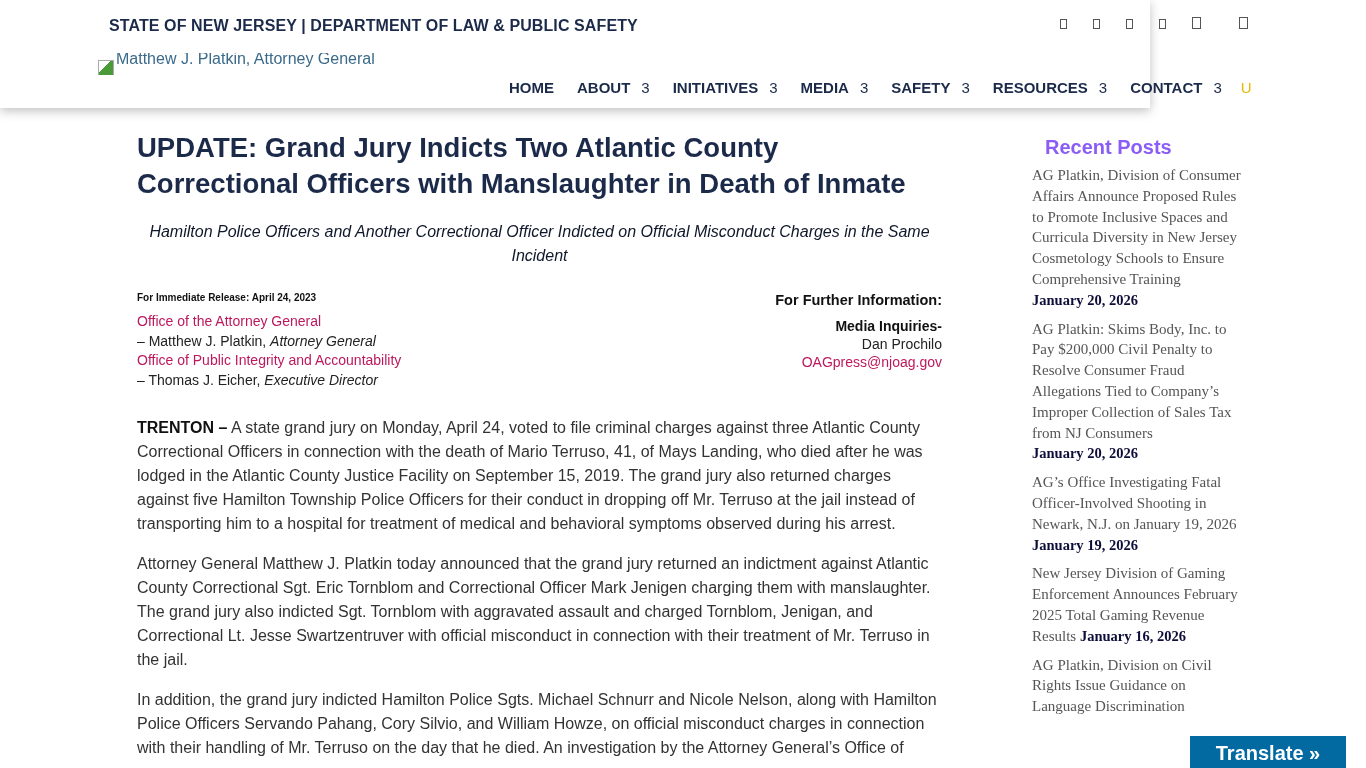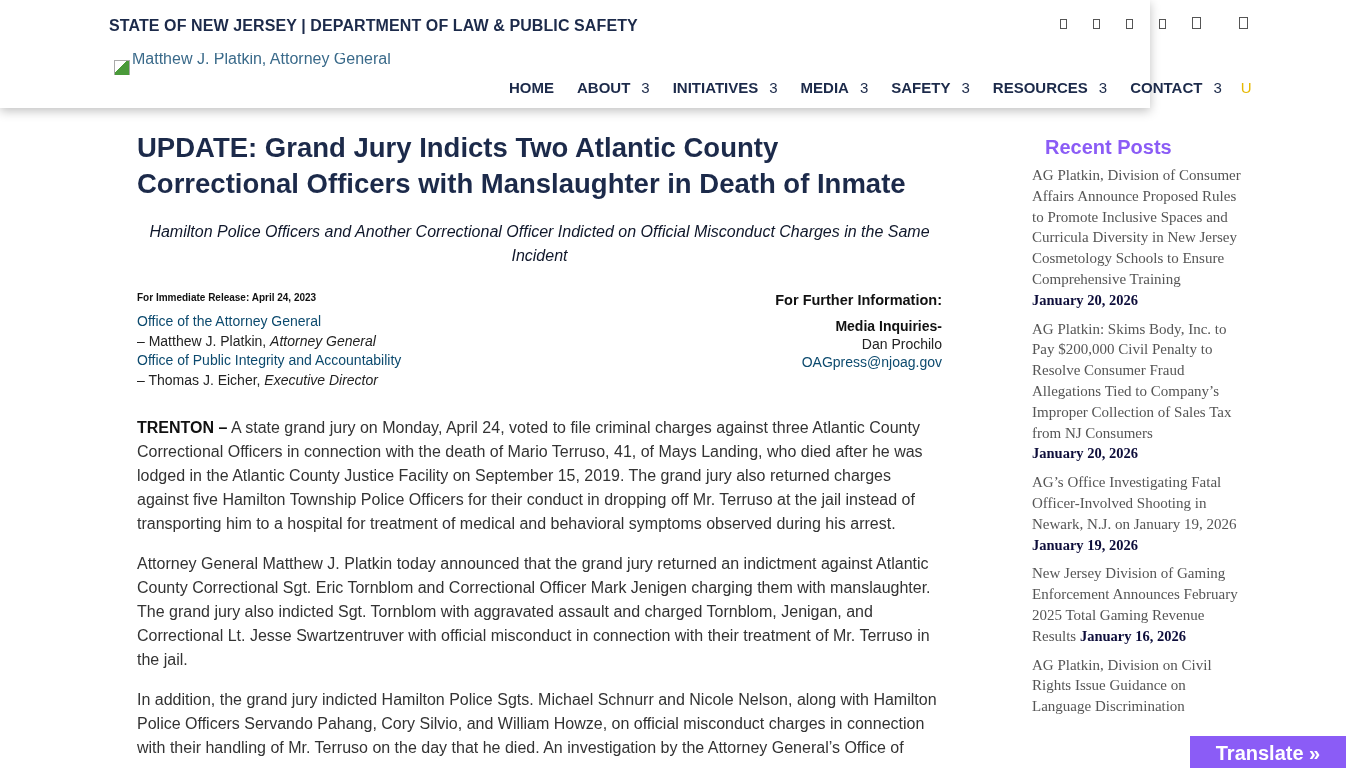--- a/index.html
+++ b/index.html
@@ -3,44 +3,44 @@
 <meta charset="utf-8">
 <style>
   html, body { margin:0; padding:0; }
   body { width:1366px; height:768px; overflow:hidden; background:#ffffff; position:relative; font-family:"Liberation Sans", sans-serif; color:#333; }
   .header { position:absolute; left:0; top:0; width:1150px; height:108px; background:#fff; box-shadow:0 3px 10px rgba(0,0,0,0.25); z-index:5; }
   .agency { position:absolute; left:109px; top:17px; font-size:16px; font-weight:bold; color:#1c2a4a; letter-spacing:0.1px; }
   .social { position:absolute; top:16px; left:1060px; display:flex; }
   .social span { display:inline-block; font-size:12px; color:#333; border:1px solid #555; width:5px; height:8px; margin-top:3px; }
   .social .s { margin-right:26px; }
   .social .big { width:7px; height:10px; margin-top:1px; }
-  .logo { position:absolute; left:98px; top:53px; font-size:16px; color:#3a6a8a; height:22px; overflow:hidden; line-height:12px; display:flex; align-items:flex-start;margin-left:16px; }
+  .logo { position:absolute; left:98px; top:53px; font-size:16px; color:#3a6a8a; height:22px; overflow:hidden; line-height:12px; display:flex; align-items:flex-start; }
   .logo .broken { width:14px; height:14px; border:1px solid #aaa; margin-top:7px; margin-right:2px; background:linear-gradient(135deg,#fff 40%,#4a9a3a 41%); }
   .nav { position:absolute; top:79px; left:509px; display:flex; font-size:15px; font-weight:bold; color:#1c2a4a; }
   .nav .item { margin-right:23px; display:flex; }
   .nav .caret { margin-left:11px; font-weight:normal; color:#1c2a4a; }
   .nav .globe { color:#e6b800; font-weight:normal; margin-left:-4px; }
   .main { position:absolute; left:137px; top:130px; width:805px; }
   h1 { margin:0; font-size:27.5px; line-height:36px; color:#1c2a4a; font-weight:bold; }
   .subtitle { margin-top:18px; text-align:center; font-style:italic; font-size:16px; line-height:24px; color:#0f172a; }
   .meta { margin-top:24px; display:flex; justify-content:space-between; font-size:14px; }
   .meta .left .rel { font-weight:bold; color:#111; margin-bottom:9px; font-size:10px; }
-  .meta a { color:#0c4a6e; text-decoration:none; }
+  .meta a { color:#be185d; text-decoration:none; }
   .meta .line { line-height:19.5px; color:#222; }
   .meta .right { text-align:right; }
   .meta .right .ffi { font-weight:bold; color:#111; margin-bottom:9px; font-size:14.5px; }
   .meta .right .line { line-height:18px; }
   .body p { margin:0 0 16px 0; font-size:16px; line-height:24px; color:#333; }
   .body { margin-top:26px; }
   .sidebar { position:absolute; left:1032px; top:136px; width:210px; }
   .sidebar h2 { margin:0 0 6px 13px; font-size:20px; font-weight:bold; color:#8b5cf6; }
   .post { font-family:"Liberation Serif", serif; font-size:15px; line-height:20.8px; color:#555; margin-bottom:8px; }
   .post .date { font-weight:bold; color:#0d0d3a; font-size:14.5px; }
   .post .date.block { display:block; }
-  .translate { position:absolute; left:1190px; top:736px; width:156px; height:32px; background:#8b5cf6; color:#fff; font-weight:bold; font-size:20px; text-align:center; line-height:34px; z-index:6; }
+  .translate { position:absolute; left:1190px; top:736px; width:156px; height:32px; background:#0369a1; color:#fff; font-weight:bold; font-size:20px; text-align:center; line-height:34px; z-index:6; }
 </style>
 </head>
 <body>
 
 <div class="header">
   <div class="agency">STATE OF NEW JERSEY | DEPARTMENT OF LAW &amp; PUBLIC SAFETY</div>
   <div class="social">
     <span class="s"></span>
     <span class="s"></span>
     <span class="s"></span>

